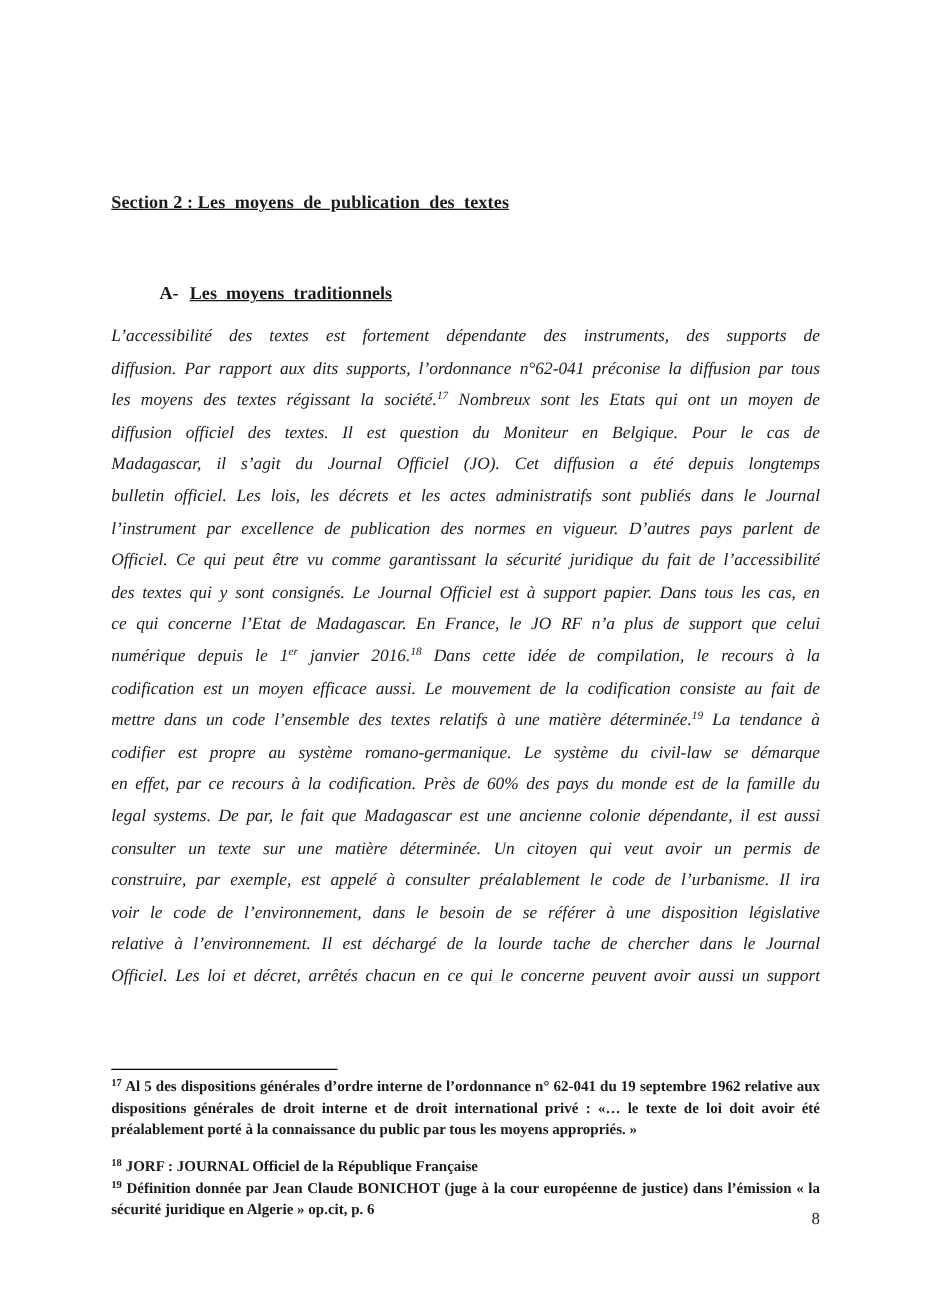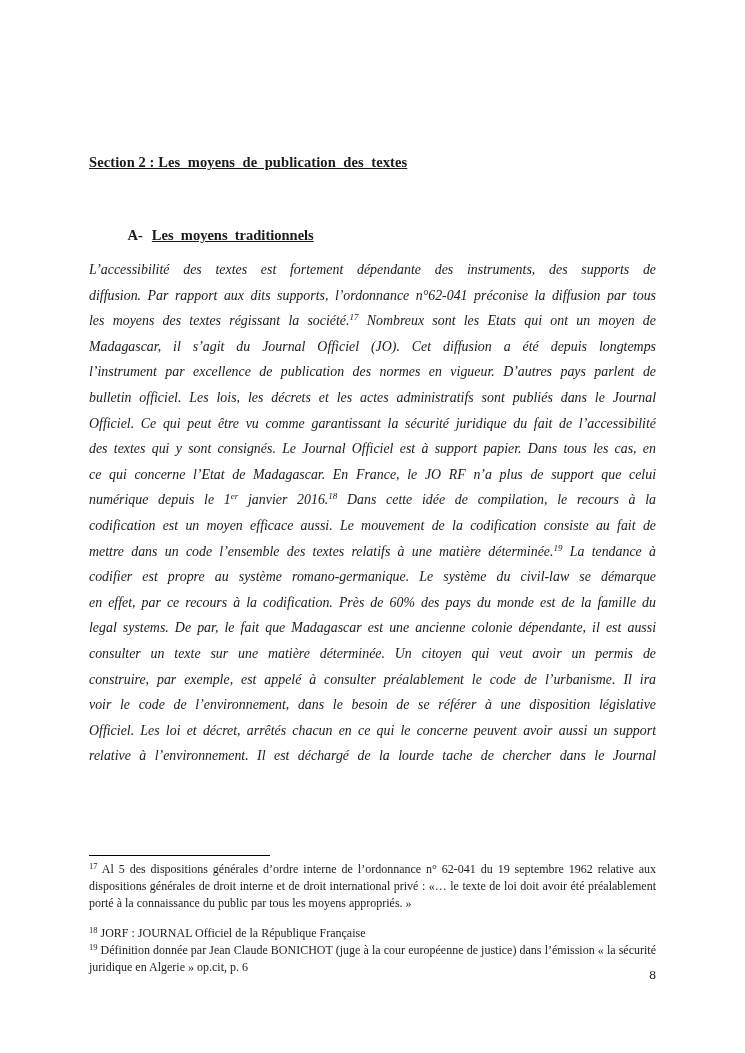--- a/index.html
+++ b/index.html
@@ -67,20 +67,21 @@
     height: 0;
     border-top: 1px solid #000000;
   }
   .footnotes {
     position: absolute;
     top: 861px;
     left: 89px;
     width: 567px;
     font-size: 12px;
     line-height: 17px;
+    font-weight: bold;
   }
   .footnote { text-align: justify; }
   .footnote:first-child { margin-bottom: 13px; }
   .footnote sup {
     font-size: 8.5px;
     line-height: 0;
     vertical-align: 4px;
   }
   .page-number {
     position: absolute;
@@ -100,37 +101,38 @@
   <h1 class="section-heading">Section 2 : Les  moyens  de  publication  des  textes</h1>
 
   <div class="subsection">
     <span class="sub-prefix">A-</span><span class="sub-title">Les  moyens  traditionnels</span>
   </div>
 
   <div class="body-text">
       <div class="line">L’accessibilité des textes est fortement dépendante des instruments, des supports de</div>
       <div class="line">diffusion. Par rapport aux dits supports, l’ordonnance n°62-041 préconise la diffusion par tous</div>
       <div class="line">les moyens des textes régissant la société.<sup>17</sup> Nombreux sont les Etats qui ont un moyen de</div>
+      <div class="line">diffusion officiel des textes. Il est question du Moniteur en Belgique. Pour le cas de</div>
       <div class="line">Madagascar, il s’agit du Journal Officiel (JO). Cet diffusion a été depuis longtemps</div>
+      <div class="line">bulletin officiel. Les lois, les décrets et les actes administratifs sont publiés dans le Journal</div>
       <div class="line">l’instrument par excellence de publication des normes en vigueur. D’autres pays parlent de</div>
-      <div class="line">bulletin officiel. Les lois, les décrets et les actes administratifs sont publiés dans le Journal</div>
       <div class="line">Officiel. Ce qui peut être vu comme garantissant la sécurité juridique du fait de l’accessibilité</div>
       <div class="line">des textes qui y sont consignés. Le Journal Officiel est à support papier. Dans tous les cas, en</div>
       <div class="line">ce qui concerne l’Etat de Madagascar. En France, le JO RF n’a plus de support que celui</div>
       <div class="line">numérique depuis le 1<sup>er</sup> janvier 2016.<sup>18</sup> Dans cette idée de compilation, le recours à la</div>
       <div class="line">codification est un moyen efficace aussi. Le mouvement de la codification consiste au fait de</div>
       <div class="line">mettre dans un code l’ensemble des textes relatifs à une matière déterminée.<sup>19</sup> La tendance à</div>
       <div class="line">codifier est propre au système romano-germanique. Le système du civil-law se démarque</div>
       <div class="line">en effet, par ce recours à la codification. Près de 60% des pays du monde est de la famille du</div>
       <div class="line">legal systems. De par, le fait que Madagascar est une ancienne colonie dépendante, il est aussi</div>
       <div class="line">consulter un texte sur une matière déterminée. Un citoyen qui veut avoir un permis de</div>
       <div class="line">construire, par exemple, est appelé à consulter préalablement le code de l’urbanisme. Il ira</div>
       <div class="line">voir le code de l’environnement, dans le besoin de se référer à une disposition législative</div>
+      <div class="line">relative à l’environnement. Il est déchargé de la lourde tache de chercher dans le Journal</div>
       <div class="line">Officiel. Les loi et décret, arrêtés chacun en ce qui le concerne peuvent avoir aussi un support</div>
-      <div class="line">relative à l’environnement. Il est déchargé de la lourde tache de chercher dans le Journal</div>
     </div>
 
   <div class="fn-sep"></div>
 
   <div class="footnotes">
       <div class="footnote"><sup>17</sup> Al 5 des dispositions générales d’ordre interne de l’ordonnance n° 62-041 du 19 septembre 1962 relative aux dispositions générales de droit interne et de droit international privé : «… le texte de loi doit avoir été préalablement porté à la connaissance du public par tous les moyens appropriés. »</div>
       <div class="footnote"><sup>18</sup> JORF : JOURNAL Officiel de la République Française</div>
       <div class="footnote"><sup>19</sup> Définition donnée par Jean Claude BONICHOT (juge à la cour européenne de justice) dans l’émission « la sécurité juridique en Algerie » op.cit, p. 6</div>
     </div>
 

